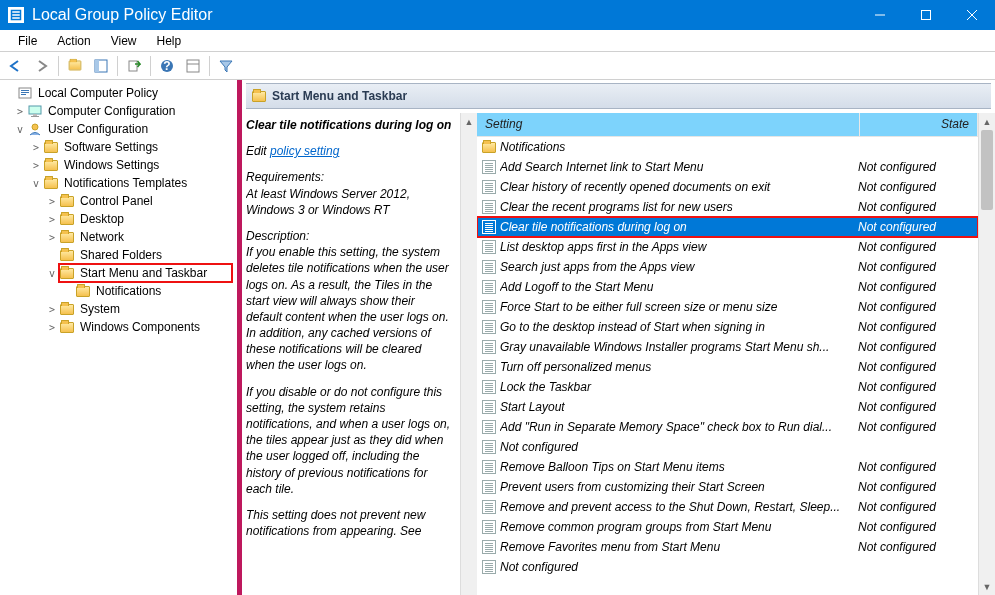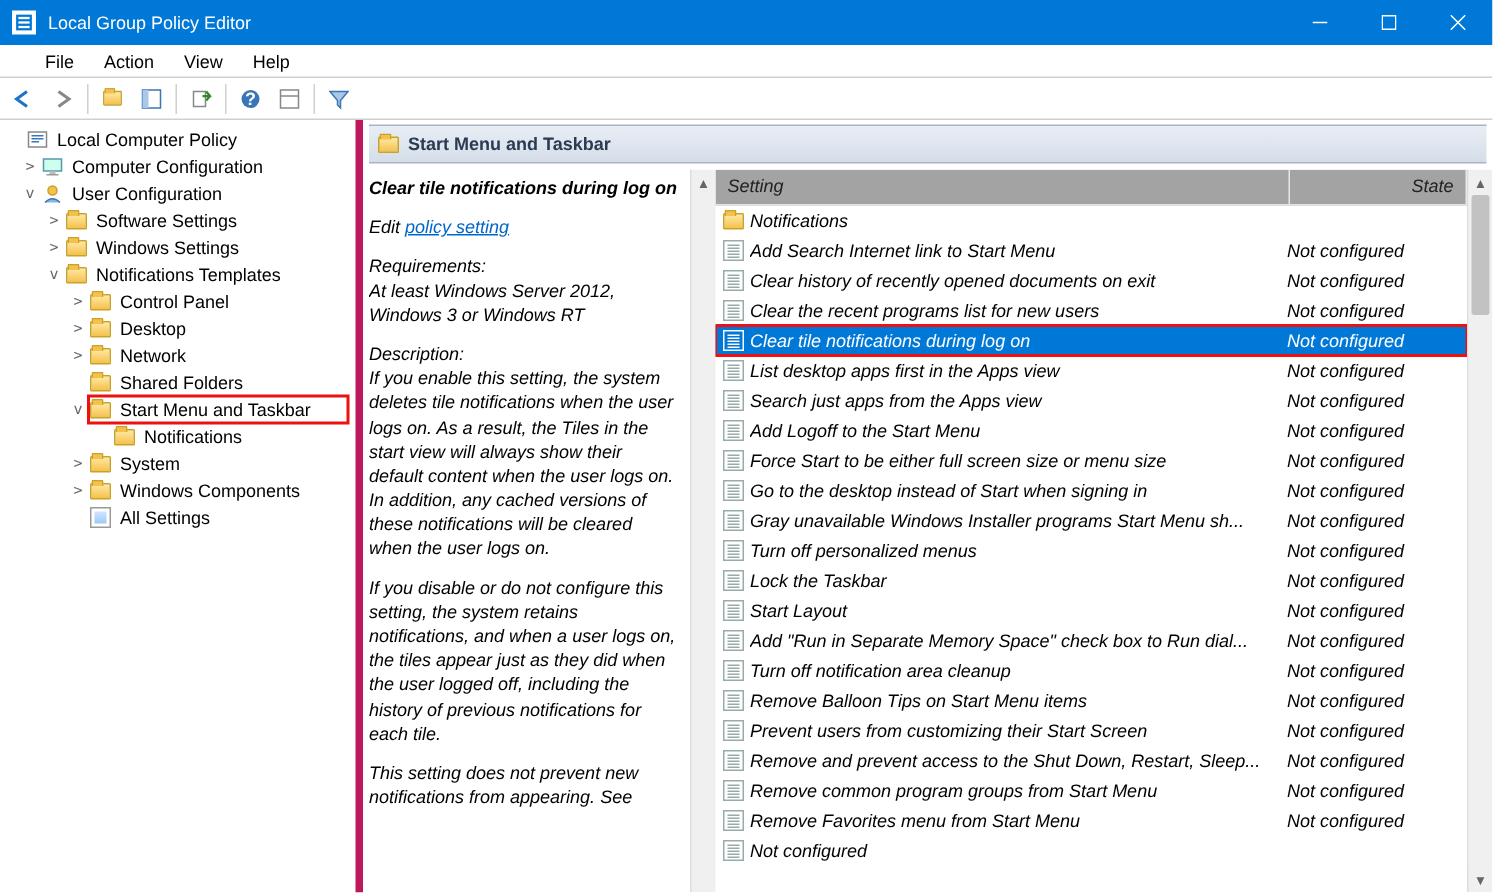--- a/index.html
+++ b/index.html
@@ -2,26 +2,26 @@
 <html><head>
 <meta charset="utf-8">
 <style>
 * { margin: 0; padding: 0; box-sizing: border-box; font-family: "Segoe UI", Tahoma, sans-serif; font-size: 12px; }
 body { width: 995px; height: 595px; background: #fff; overflow: hidden; position: relative; }
 
 
 .titlebar { height: 30px; background: #0078d7; color: #fff; display: flex; align-items: center; padding: 0 0 0 8px; }
 .titlebar .ticon { width: 16px; height: 16px; background: #fff; margin-right: 8px; display: flex; align-items: center; justify-content: center; }
 .titlebar .ticon svg { width: 12px; height: 12px; }
-.titlebar .title { flex: 1; font-size: 12px; }
+.titlebar .title { flex: 1; font-size: 16px; }
 .titlebar .winbtns { display: flex; }
 .titlebar .winbtn { width: 46px; height: 30px; display: flex; align-items: center; justify-content: center; color: #fff; }
 
 
-.menubar { height: 22px; display: flex; align-items: center; padding: 0 20px; border-bottom: 1px solid #d0d0d0; }
+.menubar { height: 22px; display: flex; align-items: center; padding: 0 8px; border-bottom: 1px solid #d0d0d0; }
 .menubar .mitem { padding: 2px 10px; cursor: default; }
 
 
 .toolbar { height: 28px; display: flex; align-items: center; padding: 2px 4px; border-bottom: 1px solid #d0d0d0; gap: 2px; }
 .toolbar .tbtn { width: 24px; height: 22px; display: flex; align-items: center; justify-content: center; border: 1px solid transparent; }
 .toolbar .tsep { width: 1px; height: 20px; background: #d0d0d0; margin: 0 2px; }
 
 
 .main { display: flex; height: calc(595px - 30px - 22px - 28px); }
 .treepane { width: 242px; border-right: 5px solid #be185d; overflow: auto; padding: 4px 0 4px 2px; }
@@ -59,21 +59,21 @@
 
 .listwrap { flex: 1; display: flex; overflow: hidden; }
 .list { flex: 1; overflow: auto; position: relative; }
 .list-sb-left { width: 17px; background: #f0f0f0; border-left: 1px solid #ddd; display: flex; flex-direction: column; align-items: center; justify-content: flex-start; }
 .list-sb-left .arr { height: 17px; display:flex; align-items:center; justify-content:center; color:#666; font-size:9px; }
 .list-sb-right { width: 17px; background: #f0f0f0; border-left: 1px solid #ddd; display:flex; flex-direction:column; }
 .list-sb-right .arr { height: 17px; display:flex; align-items:center; justify-content:center; color:#666; font-size:9px; }
 .list-sb-right .track { flex:1; background:#f0f0f0; position:relative; }
 .list-sb-right .thumb { position:absolute; left:2px; right:2px; top:0; height:80px; background:#c2c2c2; border-radius:2px; }
 
-.list-header { display: flex; position: sticky; top:0; background:#a3a3a3; border-bottom: 1px solid #e5e5e5; height: 24px; z-index: 2; }
+.list-header { display: flex; position: sticky; top:0; background:#7dd3fc; border-bottom: 1px solid #e5e5e5; height: 24px; z-index: 2; }
 .list-header .col { padding: 4px 8px; border-right: 1px solid #e8e8e8; color: #222; }
 .col-setting { flex: 1; }
 .col-state { width: 118px; text-align: right; padding-left: 20px !important; }
 
 .list-row { display: flex; align-items: center; height: 20px; padding: 0 2px; cursor: default; }
 .list-row.selected { background: #0078d7; color: #fff; }
 .list-row.selected.red-outline { outline: 2px solid #e11; outline-offset: -1px; }
 .list-row .ricon { width: 16px; height: 16px; margin: 0 3px 0 2px; display:flex; align-items:center; justify-content:center; }
 .list-row .rsetting { flex: 1; white-space: nowrap; overflow: hidden; text-overflow: ellipsis; padding-right: 6px; }
 .list-row .rstate { width: 118px; white-space: nowrap; }
@@ -279,27 +279,20 @@
         </span>
         <span class="tlabel">System</span>
       </div>
     <div class="tree-node" style="padding-left:44px">
         <span class="exp">&gt;</span>
         <span class="ticon2">
           <div class="folder-closed"></div>
         </span>
         <span class="tlabel">Windows Components</span>
       </div>
-    <div class="tree-node" style="padding-left:44px">
-        <span class="exp"></span>
-        <span class="ticon2">
-          <div class="icon-allsettings"></div>
-        </span>
-        <span class="tlabel">All Settings</span>
-      </div>
   </div>
 
   <div class="contentpane">
     <div class="content-header">
       <span class="hicon">
           <div class="folder-closed"></div>
         </span>
       <span class="htext">Start Menu and Taskbar</span>
     </div>
     <div class="content-split">
@@ -425,21 +418,20 @@
               <span class="ricon">
                 <div class="setting-icon"></div>
               </span>
               <span class="rsetting">Add "Run in Separate Memory Space" check box to Run dial...</span>
               <span class="rstate">Not configured</span>
             </div>
             <div class="list-row">
               <span class="ricon">
                 <div class="setting-icon"></div>
               </span>
-              <span class="rsetting">Turn off notification area cleanup</span>
               <span class="rstate">Not configured</span>
             </div>
             <div class="list-row">
               <span class="ricon">
                 <div class="setting-icon"></div>
               </span>
               <span class="rsetting">Remove Balloon Tips on Start Menu items</span>
               <span class="rstate">Not configured</span>
             </div>
             <div class="list-row">

